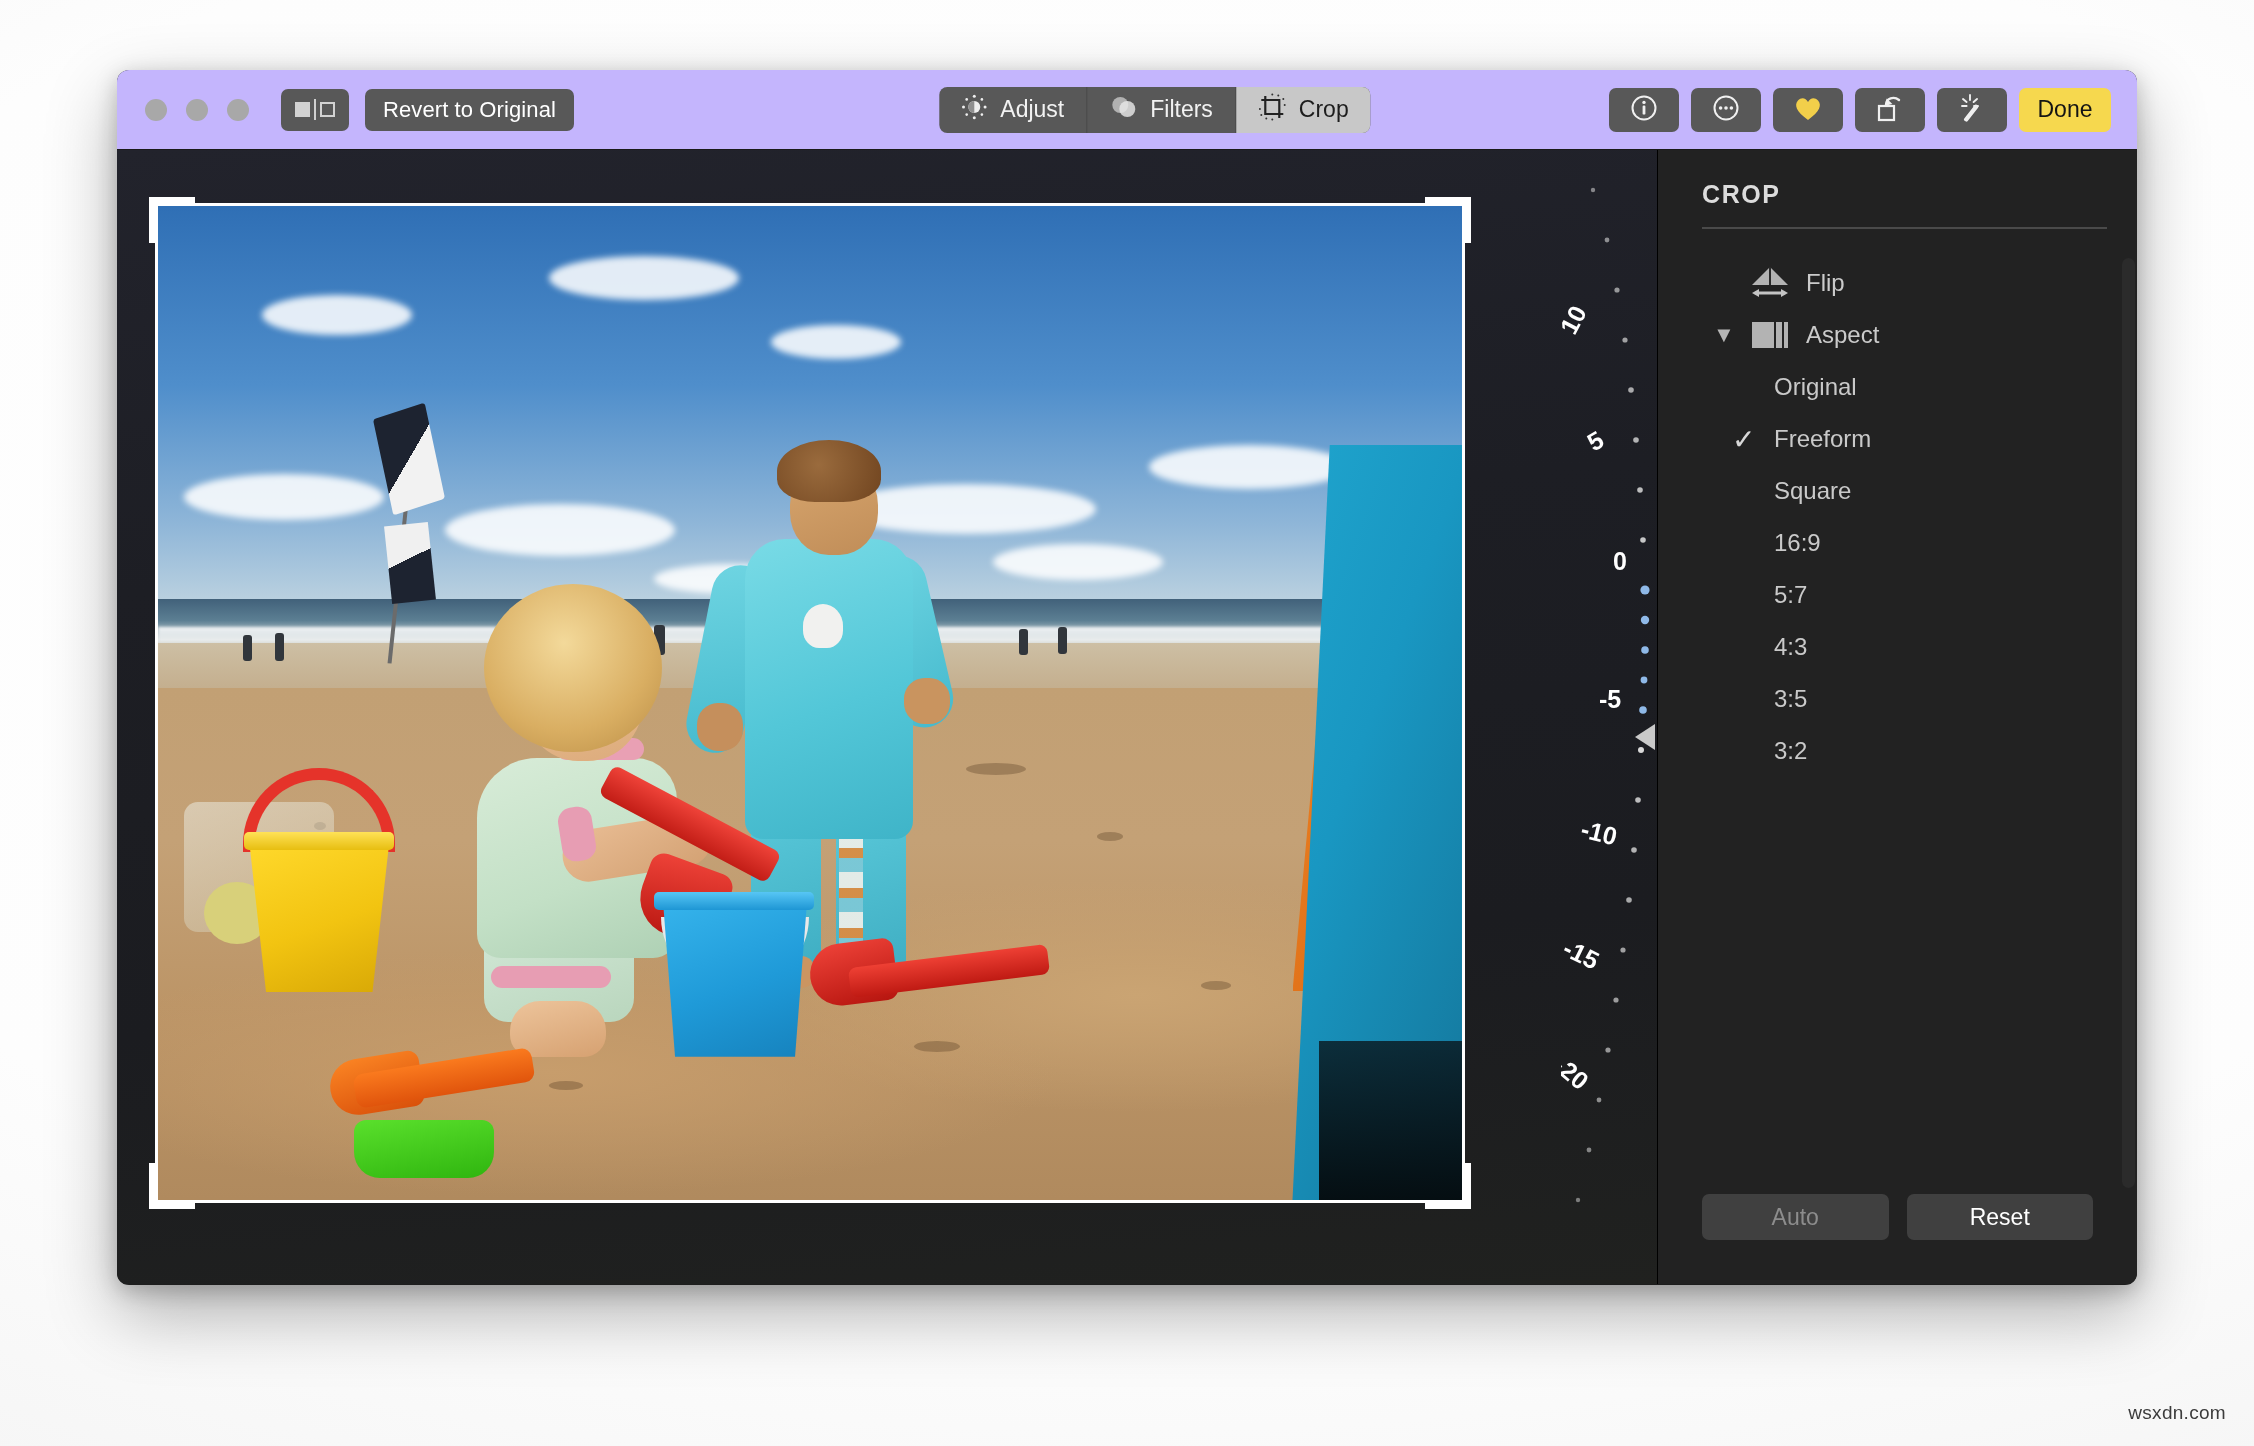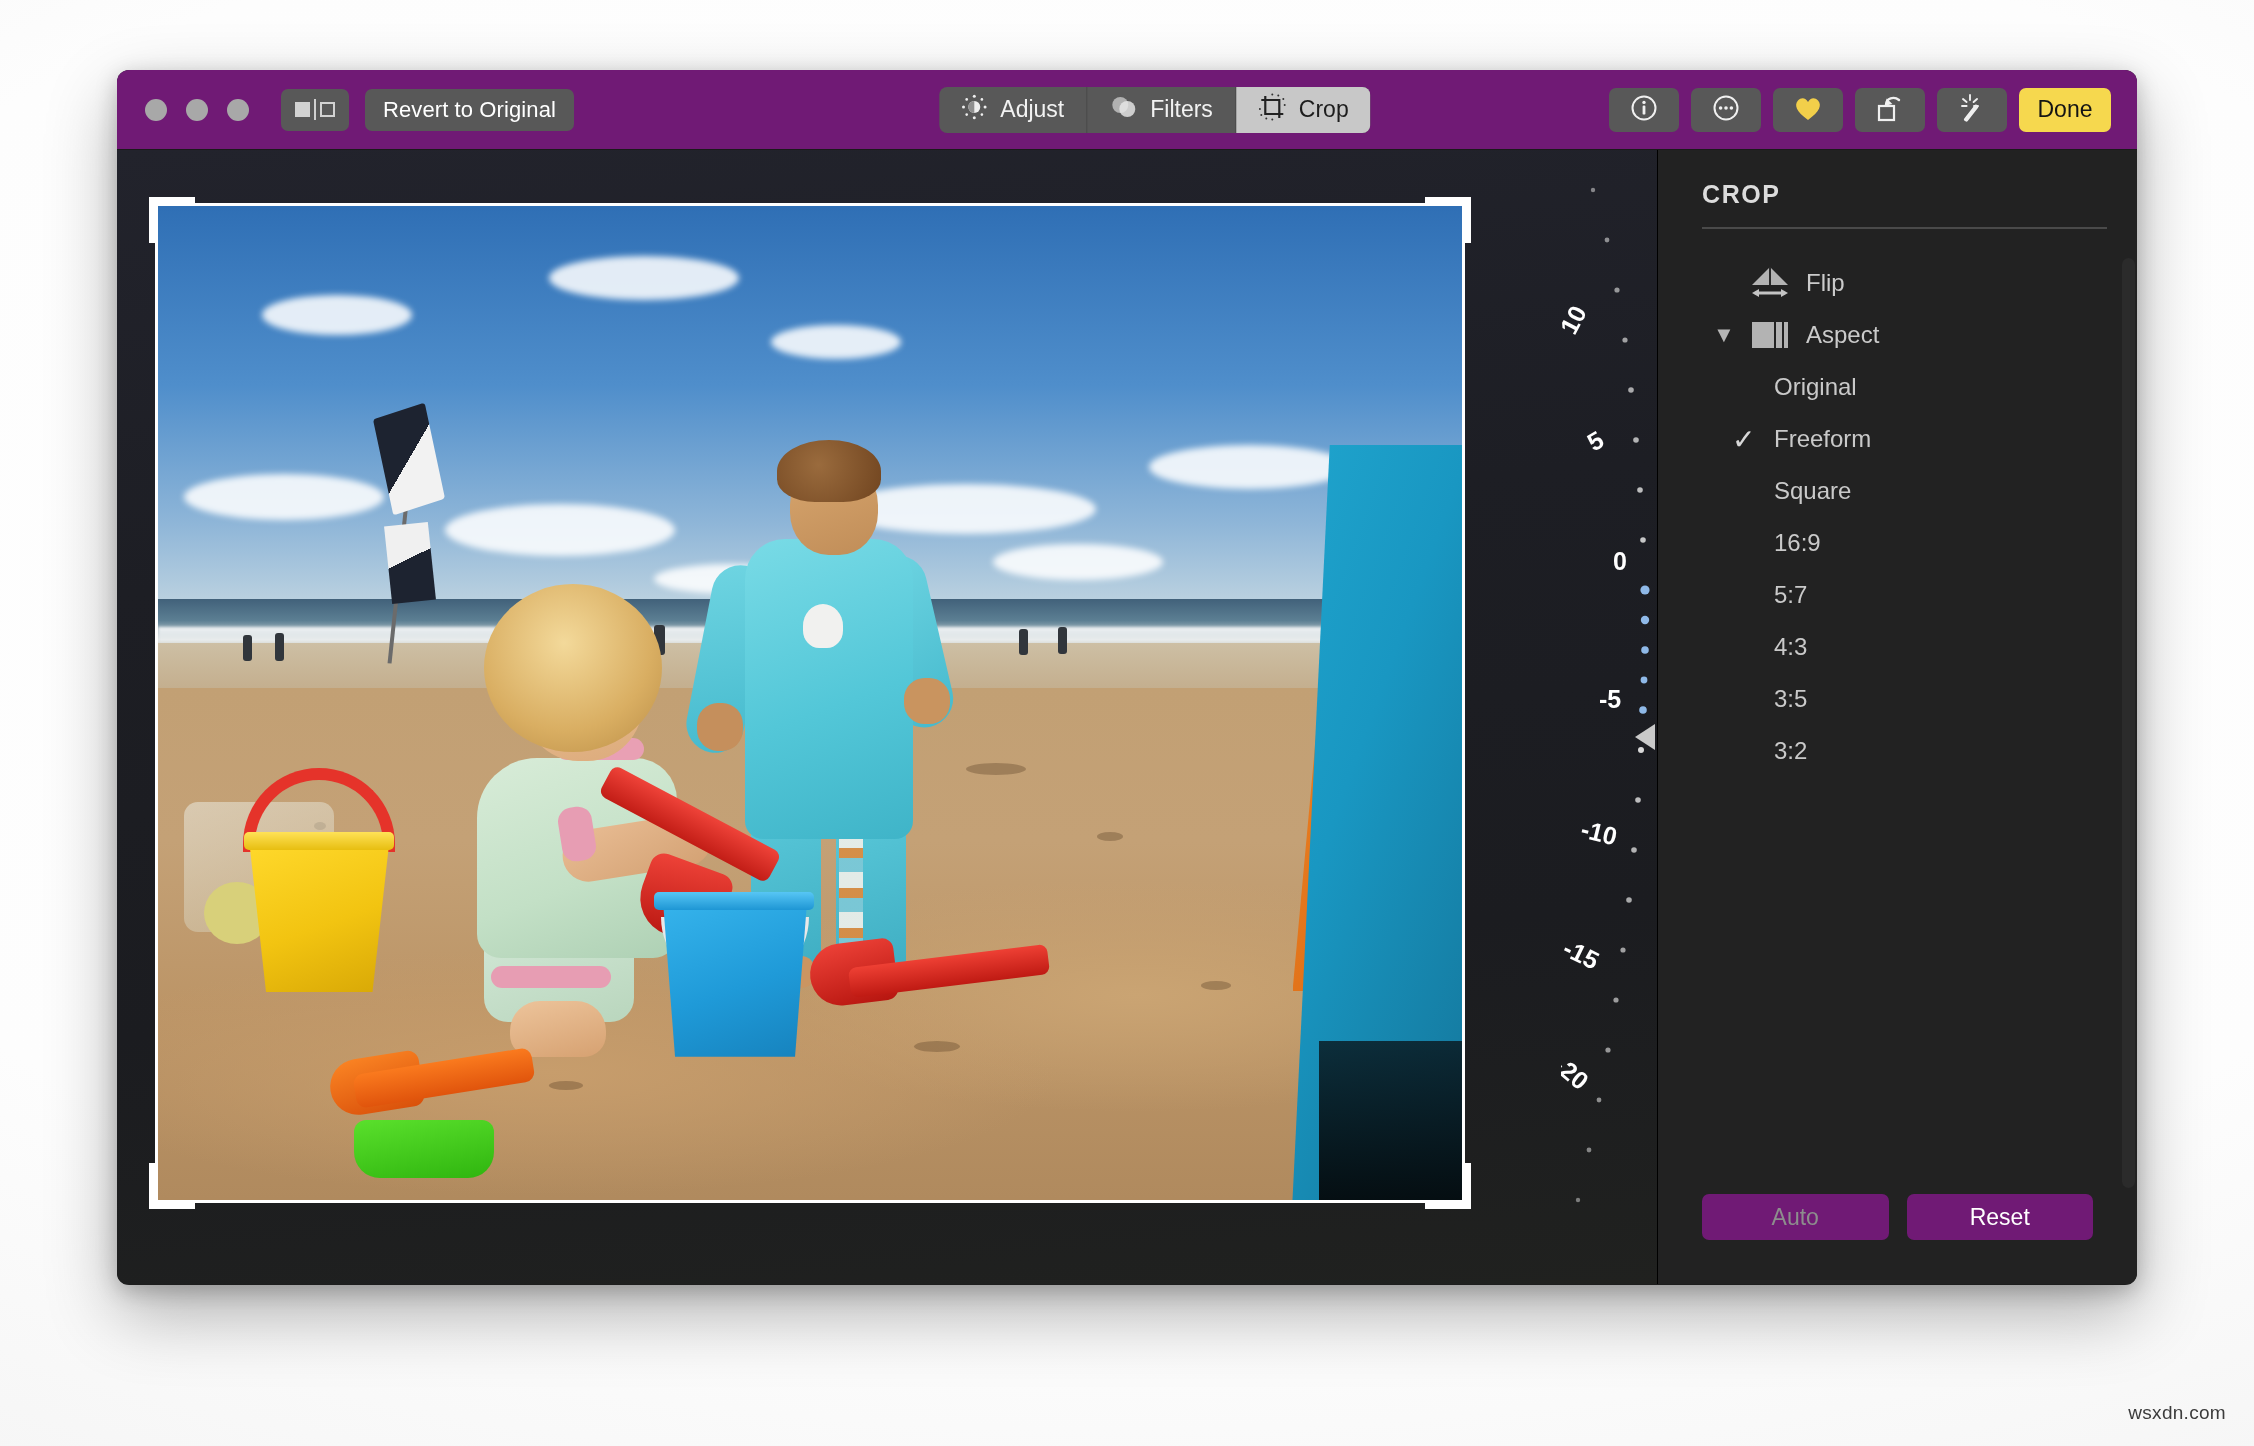--- a/index.html
+++ b/index.html
@@ -29,21 +29,21 @@
     border-radius:12px;
     overflow:hidden;
     background:#1e1e1e;
     box-shadow:0 28px 70px rgba(0,0,0,.30), 0 6px 22px rgba(0,0,0,.22);
   }
 
   
   .toolbar{
     position:relative;
     height:80px;
-    background:#701a75;
+    background:#c4b5fd;
     border-bottom:1px solid #1a1a1a;
     display:flex; align-items:center;
   }
   .traffic{ display:flex; gap:19px; margin-left:28px; }
   .tl{ width:22px; height:22px; border-radius:50%; background:#a8a8a8; }
 
   .tbtn{
     background:#585858;
     border-radius:7px;
     border:none;
@@ -412,21 +412,21 @@
   }
   .aspect-item .check{ width:42px; font-size:28px; color:#d8d8d8; }
 
   .side-footer{
     margin-top:auto;
     display:flex; gap:18px;
     padding:0 44px 44px 44px;
   }
   .sbtn{
     flex:1; height:46px; border-radius:7px;
-    background:#701a75; border:none;
+    background:#404040; border:none;
     font-size:23px; color:#ffffff;
     display:flex; align-items:center; justify-content:center;
     cursor:pointer;
     font-family:"Liberation Sans", sans-serif;
   }
   .sbtn.disabled{ color:#8d8d8d; }
 
   .scrolltrack{
     position:absolute; right:2px; top:108px; bottom:96px; width:13px;
     background:#2b2b2b; border-radius:7px;

